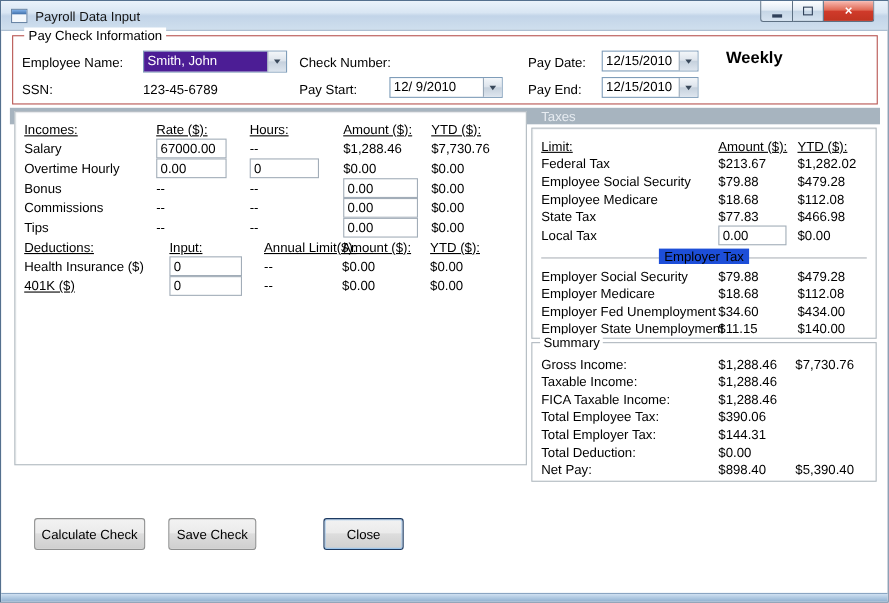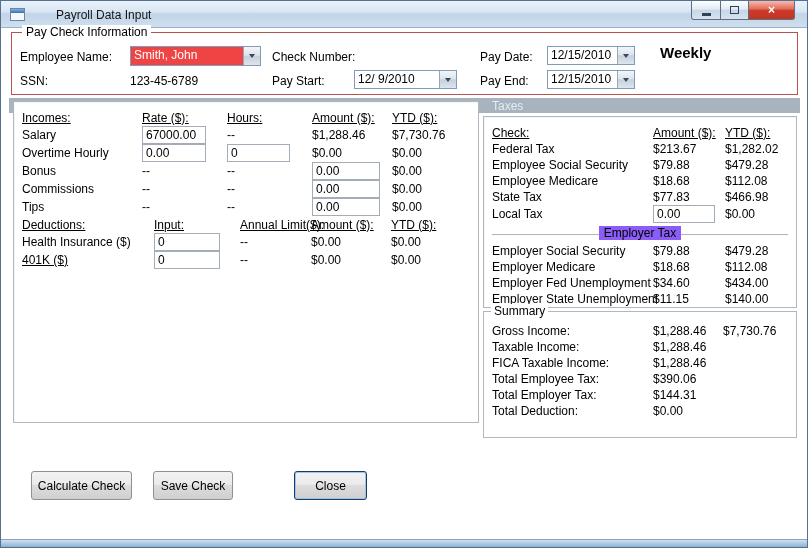--- a/index.html
+++ b/index.html
@@ -10,21 +10,21 @@
             border:1px solid #54708e; overflow:hidden; }
 
   
   .titlebar { position:absolute; left:0; top:0; right:0; height:27px;
     background:linear-gradient(to bottom,#eaf2fb 0%,#d9e6f3 40%,#c2d4e8 52%,#cfdfee 100%);
     border-bottom:1px solid #9ab0c8; }
   .title-icon { position:absolute; left:9px; top:7px; width:15px; height:13px;
     background:#f4f8fc; border:1px solid #6a86a6; }
   .title-icon::before { content:""; position:absolute; left:0; top:0; right:0; height:4px;
     background:linear-gradient(#7fb0e8,#3f6ea8); }
-  .title-text { position:absolute; left:31px; top:7px; color:#141414;margin-left:24px; }
+  .title-text { position:absolute; left:31px; top:7px; color:#141414; }
 
   .win-buttons { position:absolute; top:0; right:12px; display:flex; }
   .win-btn { height:19px; border:1px solid #5d7083; border-top:none;
     background:linear-gradient(to bottom,#fdfeff 0%,#e2ebf4 45%,#c6d6e6 52%,#d6e3f0 100%);
     display:flex; align-items:center; justify-content:center; cursor:default; padding:0; }
   .win-btn.min { width:30px; border-bottom-left-radius:3px; }
   .win-btn.max { width:28px; border-left:none; }
   .win-btn.close { width:46px; border-left:none; border-bottom-right-radius:3px;
     background:linear-gradient(to bottom,#f7b9b0 0%,#e06a56 45%,#cf3a2a 52%,#c13421 100%);
     color:#fff; font-size:12px; font-weight:bold; }
@@ -40,21 +40,21 @@
     border:1px solid #b85450; background:#fff; }
   .gb-red .gb-label { position:absolute; left:10px; top:-8px; background:#fff; padding:0 4px; }
   .flabel { position:absolute; white-space:nowrap;text-align:right; }
   .freq { position:absolute; left:648px; top:11px; font-weight:bold; font-size:15px; }
 
   .tb { border:1px solid #a2adb8; background:#fff; height:18px; padding:0 3px;
     font-family:"Liberation Sans",sans-serif; font-size:12px; color:#000; }
 
   .combo { position:absolute; border:1px solid #7f9db9; background:#fff; display:flex; }
   .combo .ctext { flex:1; padding:1px 3px; white-space:nowrap; overflow:hidden; line-height:15px; }
-  .combo.sel .ctext { background:#ef4444; color:#fff; }
+  .combo.sel .ctext { background:#4c1d95; color:#fff; }
   .combo .cbtn { width:17px; border-left:1px solid #98a8b8;
     background:linear-gradient(to bottom,#f3f6f9 0%,#dde4ec 45%,#c6d1dd 52%,#dde5ee 100%);
     display:flex; align-items:center; justify-content:center; }
   .combo .arrow { width:0; height:0; border-left:3px solid transparent;
     border-right:3px solid transparent; border-top:4px solid #39485a; }
 
   
   .band { position:absolute; left:8px; top:97px; width:791px; height:15px;
     background:#a7b4bf; color:#e7ecf1; }
   .band .bl { position:absolute; left:8px; top:1px; }
@@ -73,21 +73,21 @@
   table.grid td { padding:0; height:17px; vertical-align:middle; white-space:nowrap; }
   table.grid.tight td { height:16px; }
   .c120{width:120px} .c85{width:85px} .c80{width:80px}
   .c132{width:132px} .c86{width:86px} .c71{width:71px}
   .c161{width:161px} .c72{width:72px} .c70{width:70px}
   .w64{width:64px} .w63{width:63px} .w68{width:68px} .w66{width:66px} .w62{width:62px}
   .u { text-decoration:underline; }
   .mt12 { }
 
   .emp-sep { margin-top:11px; border-top:1px solid #aeb4ba; text-align:center; height:9px; }
-  .emp-sep-label { position:relative; top:-9px; background:#8b5cf6; padding:0 5px; }
+  .emp-sep-label { position:relative; top:-9px; background:#1d4ed8; padding:0 5px; }
 
   
   .btn { position:absolute; height:29px; font-family:"Liberation Sans",sans-serif;
     font-size:12px; color:#000; border:1px solid #8e8f8f; border-radius:3px;
     background:linear-gradient(to bottom,#f2f2f2 0%,#ebebeb 45%,#dddddd 50%,#cfcfcf 100%); }
   .btn.default { border:1px solid #1d3a61; box-shadow:inset 0 0 0 1px #9ec5ea;margin-left:29px; }
 </style>
 </head>
 <body>
 
@@ -248,21 +248,21 @@
 
   <div class="panel panel-taxes">
     <table class="grid tight">
       <colgroup>
           <col class="c161">
           <col class="c72">
           <col>
         </colgroup>
       <tbody>
         <tr style="height:17px">
-          <td><span class="u">Check:</span></td>
+          <td><span class="u">Limit:</span></td>
           <td><span class="u">Amount ($):</span></td>
           <td><span class="u">YTD ($):</span></td>
         </tr>
         <tr>
           <td><span>Federal Tax</span></td>
           <td><span>$213.67</span></td>
           <td><span>$1,282.02</span></td>
         </tr>
         <tr>
           <td><span>Employee Social Security</span></td>
@@ -354,20 +354,25 @@
         <tr>
           <td><span>Total Employer Tax:</span></td>
           <td><span>$144.31</span></td>
           <td><span></span></td>
         </tr>
         <tr>
           <td><span>Total Deduction:</span></td>
           <td><span>$0.00</span></td>
           <td><span></span></td>
         </tr>
+        <tr>
+          <td><span>Net Pay:</span></td>
+          <td><span>$898.40</span></td>
+          <td><span>$5,390.40</span></td>
+        </tr>
       </tbody>
     </table>
   </div>
 
   <button class="btn" style="left:152px;top:470px;width:80px">Save Check</button>
   <button class="btn" style="left:30px;top:470px;width:101px">Calculate Check</button>
   <button class="btn default" style="left:264px;top:470px;width:73px">Close</button>
 
   <div class="bottom-frame"></div>
 </div>

